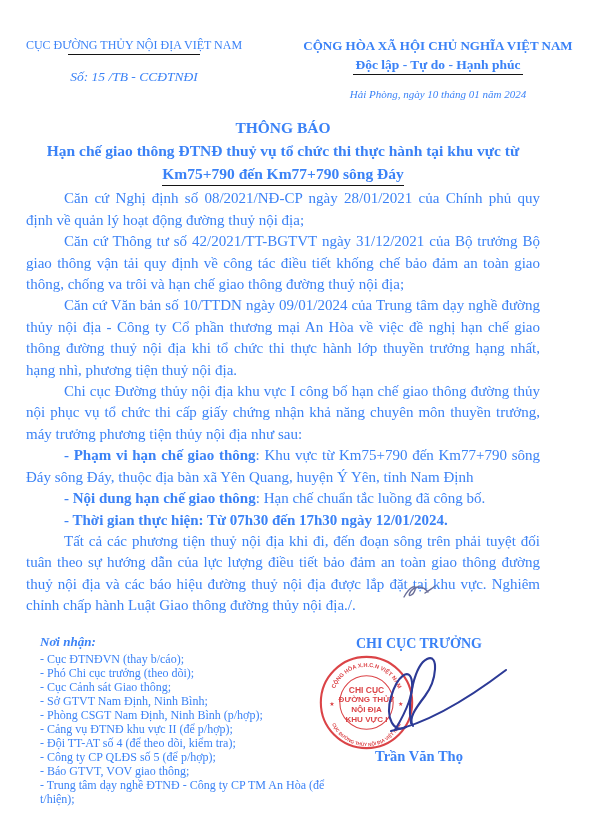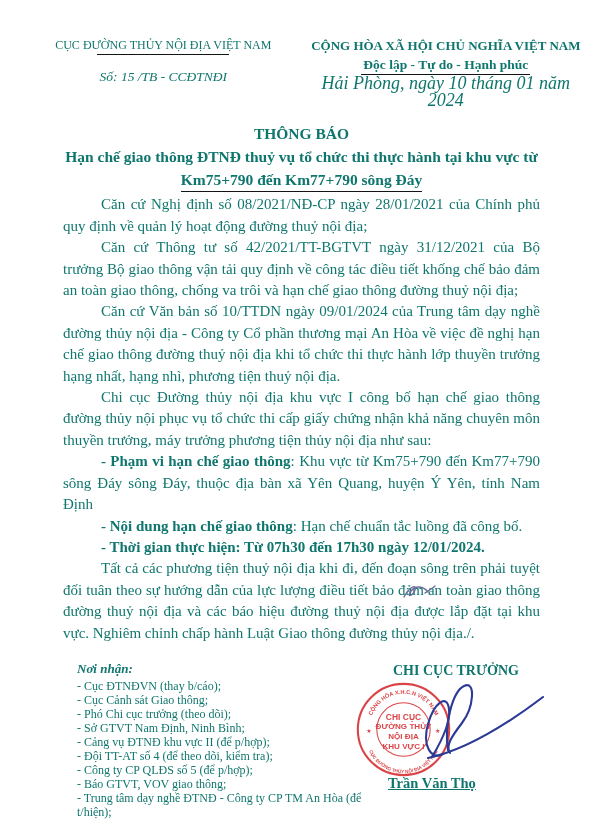--- a/index.html
+++ b/index.html
@@ -1,52 +1,52 @@
 <!DOCTYPE html>
 <html lang="vi"><head>
 <meta charset="utf-8">
 <style>
   html,body{margin:0;padding:0;background:#fff;}
   .page{
     position:relative;
     width:601px;height:826px;
     box-sizing:border-box;
-    padding:38px 61px 0 63px;
+    padding:38px 61px 0 26px;
     background:#ffffff;
     overflow:hidden;
     font-family:"Liberation Serif","DejaVu Serif",serif;
-    color:#0f766e;
+    color:#3b82f6;
     font-size:15px;line-height:21.4px;
   }
   
   .header{display:flex;justify-content:space-between;margin:0 -48px 0 -40px;}
   .header-left{width:296px;text-align:center;}
   .header-right{width:300px;text-align:center;}
   .hl1{font-size:12px;line-height:15px;}
   .hl2{font-size:13px;font-weight:bold;line-height:16px;}
   .rule{width:132px;border-bottom:1.4px solid #141414;margin:1px auto 0;}
   .doc-number{font-size:13.5px;margin-top:13px;line-height:17px;font-style:italic;}
   .hr1{font-size:13px;font-weight:bold;line-height:16px;}
   .hr2{font-size:13.5px;font-weight:bold;display:inline-block;border-bottom:1.4px solid #141414;padding:0 2px 1px;line-height:16px;}
-  .place-date{font-size:18px;font-style:italic;line-height:17px;}
+  .place-date{font-size:11px;font-style:italic;margin-top:11px;line-height:17px;}
   
   .title{text-align:center;font-weight:bold;margin-top:13px;}
   .title div{font-size:15.5px;line-height:23px;}
   .title .u{display:inline-block;border-bottom:1.5px solid #141414;padding-bottom:0px;}
   
   .body{margin-top:2px;}
   .body p{margin:0;text-align:justify;text-indent:38px;}
   .body b{font-weight:bold;}
   
   .footer{position:relative;margin-top:16px;height:200px;}
   .recipients{position:absolute;left:14px;top:2px;width:288px;font-size:12px;line-height:14px;}
   .recipients .heading{font-size:13px;font-weight:bold;font-style:italic;margin-bottom:3px;}
   .recipients .item{margin:0;}
   .sig-title{position:absolute;left:327px;top:2px;width:132px;text-align:center;font-weight:bold;font-size:14px;line-height:17px;}
-  .sig-name{position:absolute;left:325px;top:114px;width:136px;font-weight:bold;font-size:14.5px;line-height:18px;text-decoration:underline;}
+  .sig-name{position:absolute;left:325px;top:114px;width:136px;text-align:center;font-weight:bold;font-size:14.5px;line-height:18px;}
   .seal-svg{position:absolute;left:292px;top:21px;width:97px;height:97px;opacity:.93;}
   .signature-svg{position:absolute;left:318px;top:6px;width:168px;height:100px;}
   .inline-sig{position:absolute;left:401px;top:580px;width:36px;height:22px;}
 </style>
 </head>
 <body>
 
 <div class="page">
 
   <div class="header">
@@ -81,23 +81,24 @@
 
   <svg class="inline-sig" viewBox="0 0 36 22">
     <path d="M 3 17 C 9 6 16 4 14 10 C 12 16 5 18 10 11 C 15 5 22 6 27 12 M 24 13 C 28 10 32 8 34 6" fill="none" stroke="#6a6f9a" stroke-width="1.4" stroke-linecap="round"></path>
   </svg>
 
   <div class="footer">
 
     <div class="recipients">
       <div class="heading">Nơi nhận:</div>
       <div class="item">- Cục ĐTNĐVN (thay b/cáo);</div>
+      <div class="item">- Phó Chi cục trưởng (theo dõi);</div>
       <div class="item">- Cục Cảnh sát Giao thông;</div>
-      <div class="item">- Phó Chi cục trưởng (theo dõi);</div>
       <div class="item">- Sở GTVT Nam Định, Ninh Bình;</div>
+      <div class="item">- Phòng CSGT Nam Định, Ninh Bình (p/hợp);</div>
       <div class="item">- Cảng vụ ĐTNĐ khu vực II (để p/hợp);</div>
       <div class="item">- Đội TT-AT số 4 (để theo dõi, kiểm tra);</div>
       <div class="item">- Công ty CP QLĐS số 5 (để p/hợp);</div>
       <div class="item">- Báo GTVT, VOV giao thông;</div>
       <div class="item">- Trung tâm dạy nghề ĐTNĐ - Công ty CP TM An Hòa (để t/hiện);</div>
 
     </div>
 
     <div class="sig-title">CHI CỤC TRƯỞNG</div>
 

